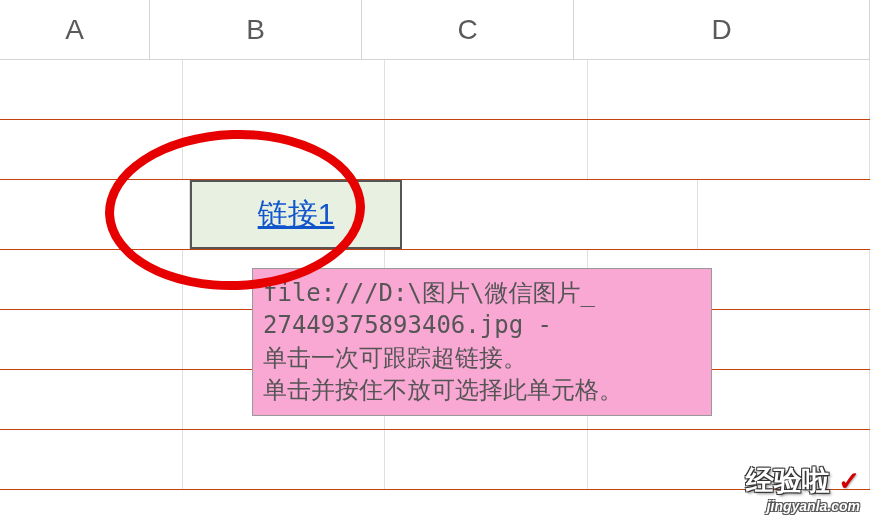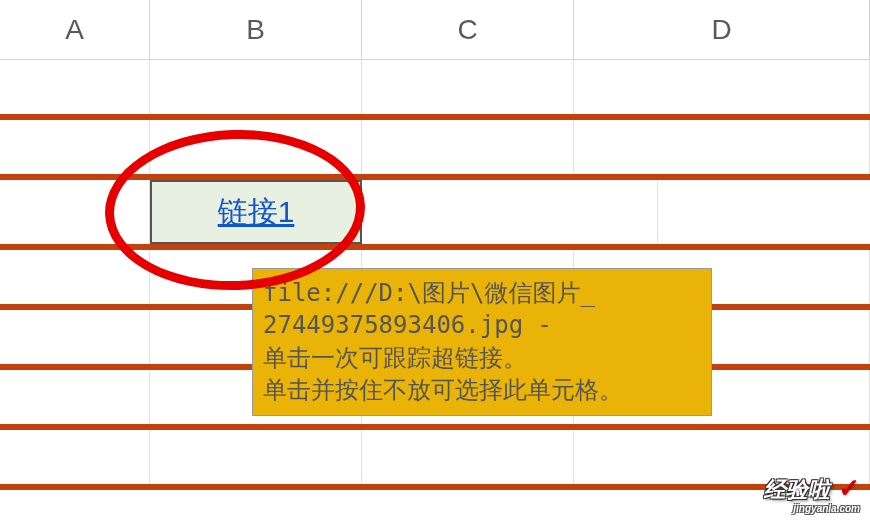--- a/index.html
+++ b/index.html
@@ -37,21 +37,22 @@
     .col-a { width: 150px; }
     .col-b { width: 212px; }
     .col-c { width: 212px; }
     .col-d { width: 296px; }
     .grid-body {
       position: relative;
     }
     .row {
       display: flex;
       height: 60px;
-      border-bottom: 6px solid #c2410c;
+      border-bottom: 1px solid #c2410c;
+      padding-left: 40px;
     }
     .cell {
       border-right: 1px solid #e0e0e0;
       display: flex;
       align-items: center;
       justify-content: center;
       position: relative;
     }
     .cell-a { width: 150px; }
     .cell-b { width: 212px; }
@@ -77,53 +78,52 @@
       border-radius: 50%;
       pointer-events: none;
       z-index: 10;
       transform: rotate(-2deg);
     }
     .tooltip {
       position: absolute;
       left: 252px;
       top: 268px;
       width: 460px;
-      background: #eab308;
+      background: #f9a8d4;
       border: 1px solid #999999;
       padding: 8px 10px;
       font-family: "SimSun", monospace, sans-serif;
       font-size: 24px;
       color: #555555;
       line-height: 1.35;
       z-index: 5;
     }
     .watermark {
       position: absolute;
       right: 10px;
       bottom: 10px;
       text-align: right;
       z-index: 20;
     }
     .watermark-main {
-      font-size: 22px;
+      font-size: 28px;
       font-weight: bold;
       color: #ffffff;
       text-shadow: -1px -1px 0 #333, 1px -1px 0 #333, -1px 1px 0 #333, 1px 1px 0 #333, 2px 2px 3px rgba(0,0,0,0.5);
-      font-style: italic;
       display: inline-block;
     }
     .watermark-check {
       color: #d00000;
       font-size: 26px;
       font-weight: bold;
       margin-left: 4px;
       text-shadow: 1px 1px 2px rgba(0,0,0,0.3);
     }
     .watermark-sub {
-      font-size: 10px;
+      font-size: 14px;
       color: #ffffff;
       font-style: italic;
       font-weight: bold;
       text-shadow: -1px -1px 0 #555, 1px -1px 0 #555, -1px 1px 0 #555, 1px 1px 0 #555;
       margin-top: -2px;
     }
   </style>
 </head>
 <body>
 

